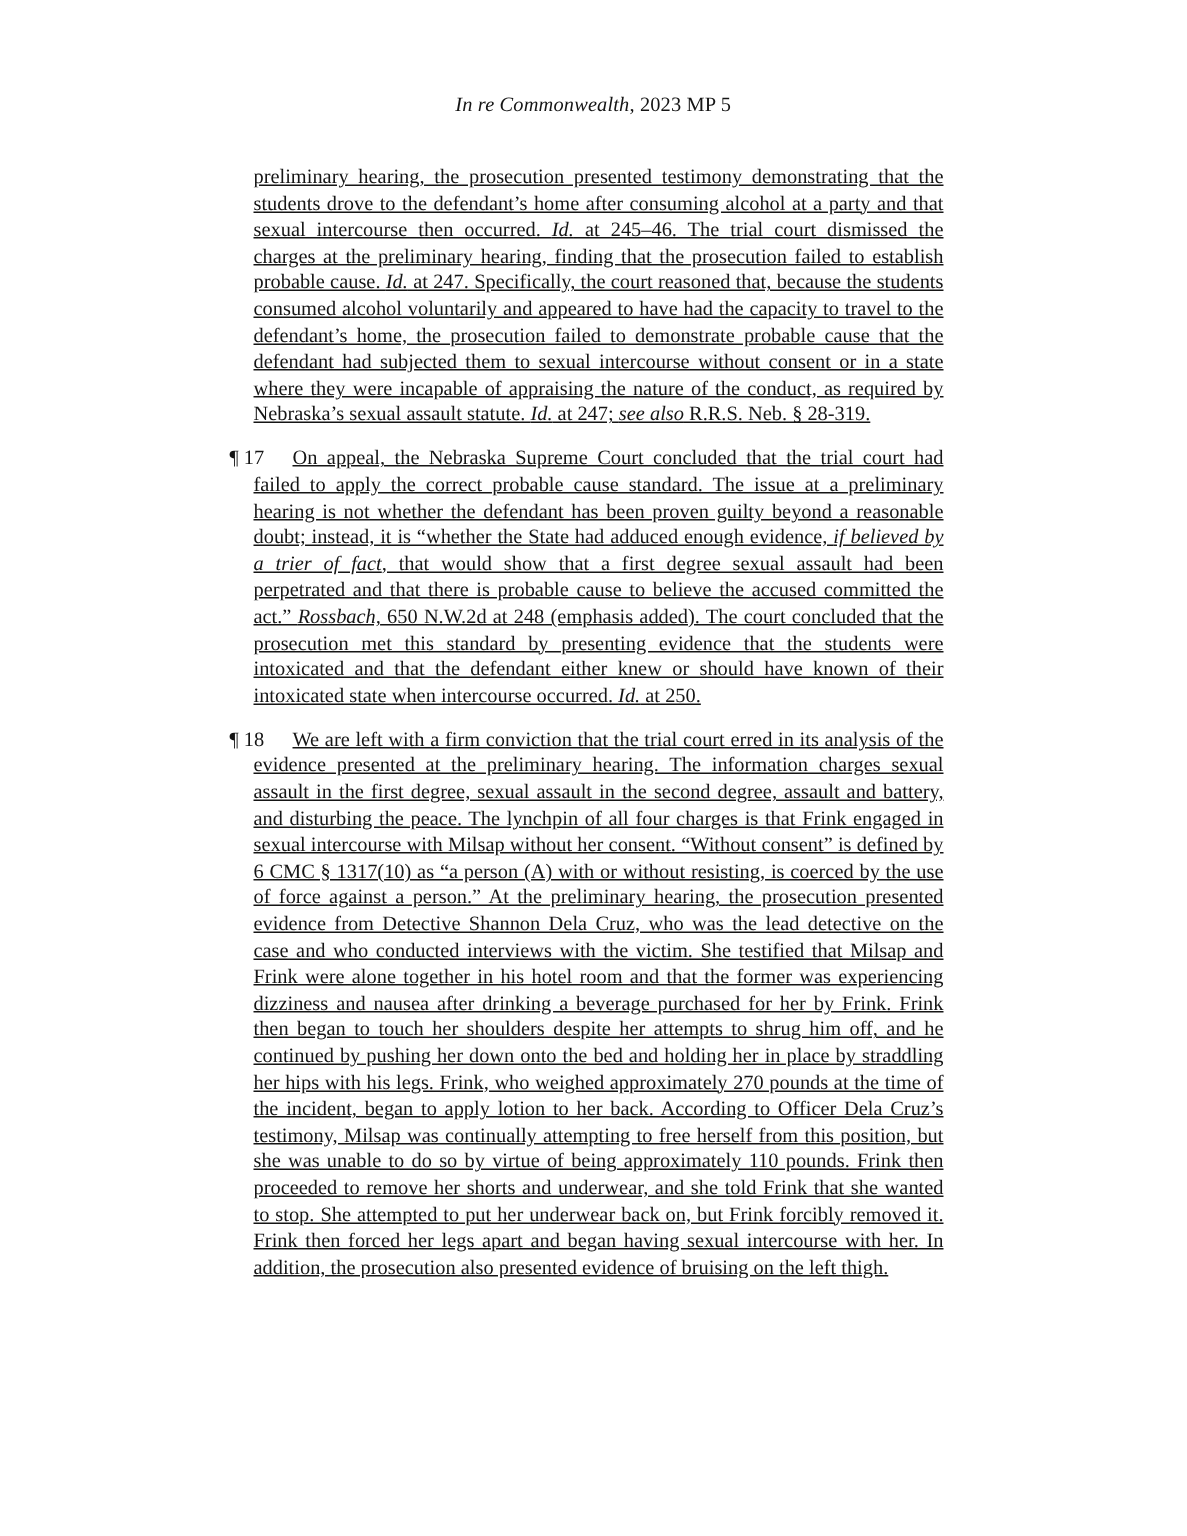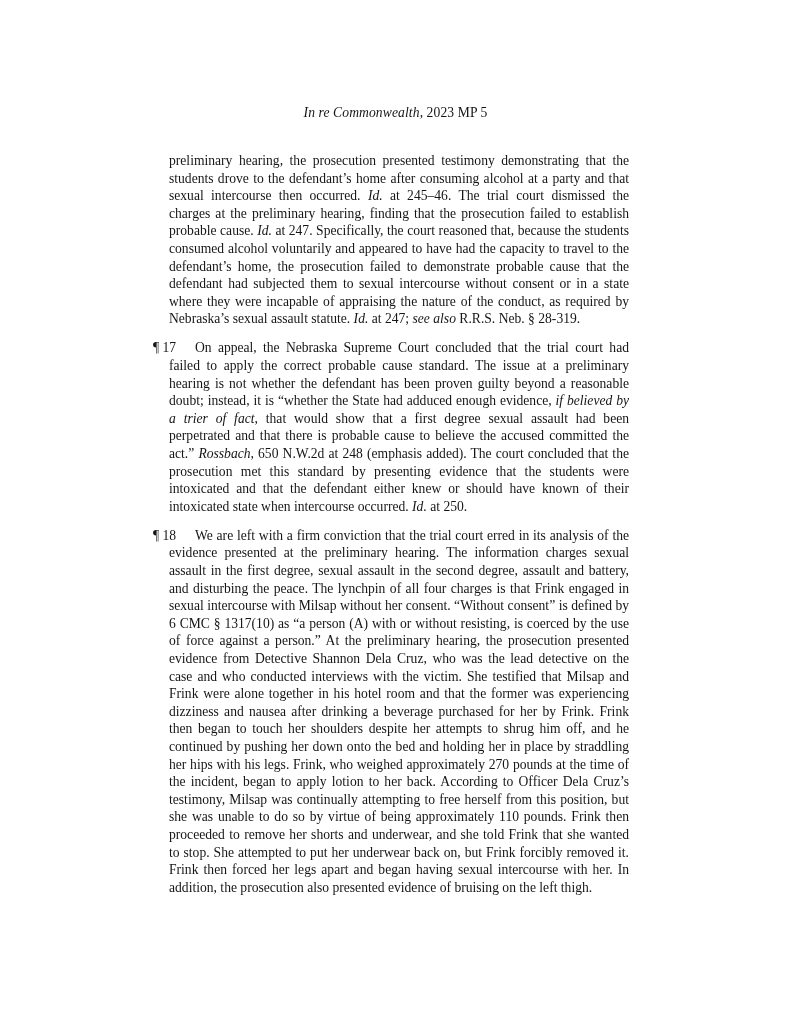--- a/index.html
+++ b/index.html
@@ -8,21 +8,20 @@
     background: #ffffff;
   }
   .page {
     position: relative;
     width: 791px;
     height: 852px;
     background: #ffffff;
     font-family: "Liberation Serif", serif;
     color: #151515;
     overflow: hidden;
-    margin-top: 43px;
   }
   .running-header {
     position: absolute;
     top: 61px;
     left: 0;
     width: 100%;
     text-align: center;
     font-size: 13.6px;
     line-height: 17.6px;
     letter-spacing: 0.1px;
@@ -31,20 +30,21 @@
     position: absolute;
     top: 109px;
     left: 169px;
     width: 460px;
     font-size: 13.6px;
     line-height: 17.6px;
     text-align: justify;
   }
   .para {
     margin: 0 0 11.5px 0;
+    text-decoration: underline;
   }
   .para.numbered {
     text-indent: -16px; 
   }
   .para-marker {
     display: inline-block;
     width: 42px;
     text-indent: 0;
     white-space: pre;
   }

